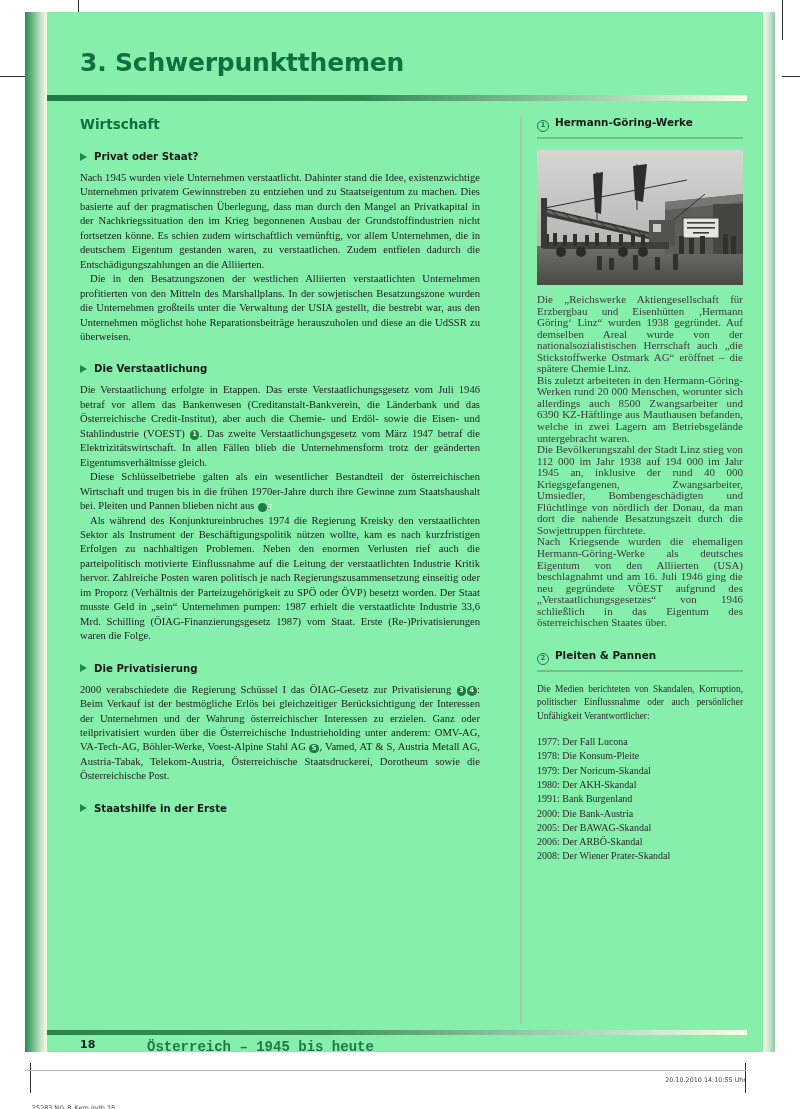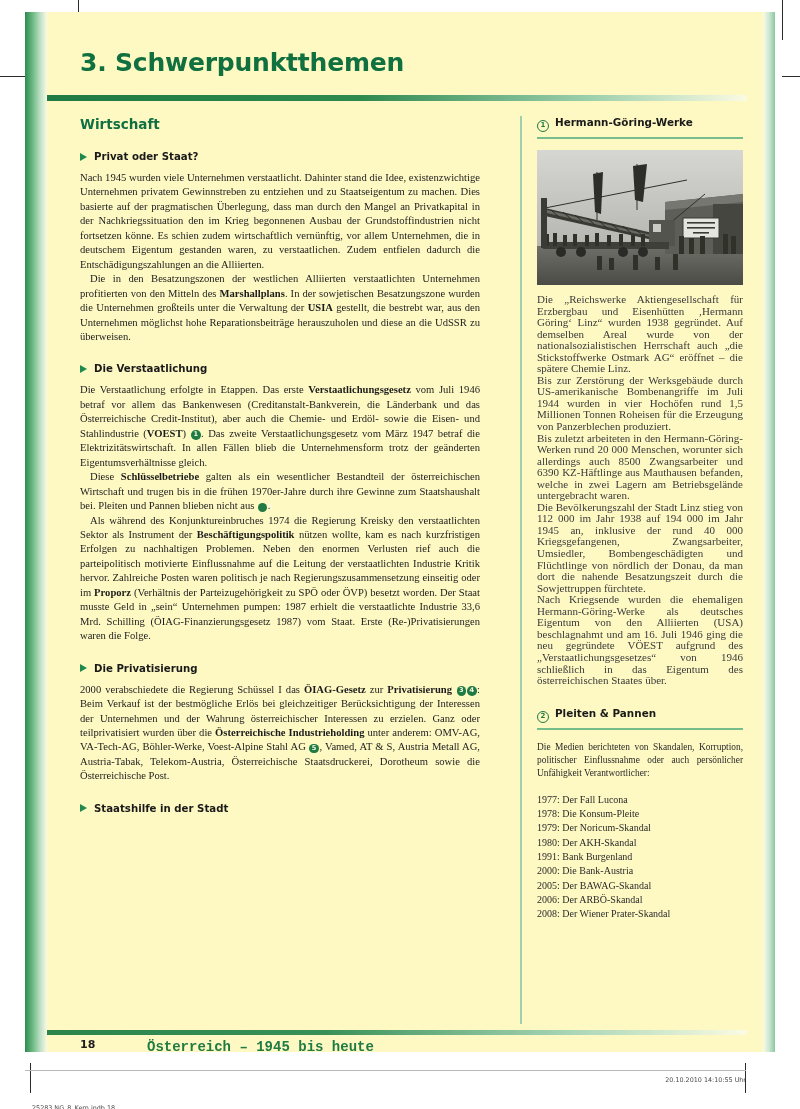--- a/index.html
+++ b/index.html
@@ -24,21 +24,21 @@
   .cm-bl-v { left: 30px;  top: 1063px; width: 1px; height: 30px; }
   .cm-br-v { left: 745px; top: 1063px; width: 1px; height: 30px; }
 
   
   .page {
     position: absolute;
     left: 25px;
     top: 12px;
     width: 750px;
     height: 1040px;
-    background: #fef9c3;
+    background: #86efac;
   }
 
   
   .left-band {
     position: absolute;
     left: 0; top: 0;
     width: 22px; height: 100%;
     background: linear-gradient(to right, #2e8b4f 0%, #6cba83 35%, #bfe0c7 70%, #fbfbe3 100%);
   }
   
@@ -127,21 +127,21 @@
     font-family: "Liberation Serif", serif;
     font-size: 10.6px;
     line-height: 14.45px;
     color: #1c1c1c;
     text-align: justify;
     text-justify: inter-word;
     hyphens: none;
   }
   p.body + p.body { text-indent: 10px; }
   .blk { margin-bottom: 19px; }
-  .bold { font-weight: bold; margin-top: 44px; }
+  .bold { font-weight: normal; margin-top: 44px; }
 
   
   .marker {
     display: inline-block;
     width: 9.5px; height: 9.5px;
     border-radius: 50%;
     background: #1f7a43;
     color: #fbfbe3;
     font-family: "DejaVu Sans", sans-serif;
     font-size: 6.6px;
@@ -313,21 +313,21 @@
         <div class="sub-head">
           <span class="tri"></span>
           <span>Die Privatisierung</span>
         </div>
         <p class="body">2000 verabschiedete die Regierung Schüssel I das <span class="bold">ÖIAG-Gesetz</span> zur <span class="bold">Privatisierung</span>&nbsp;<span class="marker">3</span><span class="marker">4</span>: Beim Verkauf ist der bestmögliche Erlös bei gleichzeitiger Berücksichtigung der Interessen der Unternehmen und der Wahrung österreichischer Interessen zu erzielen. Ganz oder teilprivatisiert wurden über die <span class="bold">Österreichische Industrieholding</span> unter anderem: OMV-AG, VA-Tech-AG, Böhler-Werke, Voest-Alpine Stahl AG&nbsp;<span class="marker">5</span>, Vamed, AT &amp; S, Austria Metall AG, Austria-Tabak, Telekom-Austria, Österreichische Staatsdruckerei, Dorotheum sowie die Österreichische Post.</p>
       </div>
 
       <div class="blk">
         <div class="sub-head">
           <span class="tri"></span>
-          <span>Staatshilfe in der Stadt</span>
+          <span>Staatshilfe in der Erste</span>
         </div>
       </div>
 
     </div>
 
     <div class="col-side">
 
       <div class="side-head">
         <span class="omark">1</span>
         <span>Hermann-Göring-Werke</span>
@@ -416,21 +416,20 @@
             <rect x="96" y="105" width="5" height="15"></rect>
               <rect x="118" y="107" width="5" height="13"></rect>
             <rect x="136" y="104" width="5" height="16"></rect>
           </g>
 
           <rect x="4" y="48" width="6" height="50" fill="#3a3b35"></rect>
         </svg>
       </div>
 
       <p class="side-body">Die „Reichswerke Aktiengesellschaft für Erzbergbau und Eisenhütten ‚Hermann Göring‘ Linz“ wurden 1938 gegründet. Auf demselben Areal wurde von der nationalsozialistischen Herrschaft auch „die Stickstoffwerke Ostmark AG“ eröffnet – die spätere Chemie Linz.</p>
-      <p class="side-body">Bis zur Zerstörung der Werksgebäude durch US-amerikanische Bombenangriffe im Juli 1944 wurden in vier Hochöfen rund 1,5 Millionen Tonnen Roheisen für die Erzeugung von Panzerblechen produziert.</p>
       <p class="side-body">Bis zuletzt arbeiteten in den Hermann-Göring-Werken rund 20 000 Menschen, worunter sich allerdings auch 8500 Zwangsarbeiter und 6390 KZ-Häftlinge aus Mauthausen befanden, welche in zwei Lagern am Betriebsgelände untergebracht waren.</p>
       <p class="side-body">Die Bevölkerungszahl der Stadt Linz stieg von 112 000 im Jahr 1938 auf 194 000 im Jahr 1945 an, inklusive der rund 40 000 Kriegsgefangenen, Zwangsarbeiter, Umsiedler, Bombengeschädigten und Flüchtlinge von nördlich der Donau, da man dort die nahende Besatzungszeit durch die Sowjettruppen fürchtete.</p>
       <p class="side-body">Nach Kriegsende wurden die ehemaligen Hermann-Göring-Werke als deutsches Eigentum von den Alliierten (USA) beschlagnahmt und am 16. Juli 1946 ging die neu gegründete VÖEST aufgrund des „Verstaatlichungsgesetzes“ von 1946 schließlich in das Eigentum des österreichischen Staates über.</p>
 
       <div class="side-head" style="margin-top:20px;">
         <span class="omark">2</span>
         <span>Pleiten &amp; Pannen</span>
       </div>
       <div class="side-rule"></div>
 

